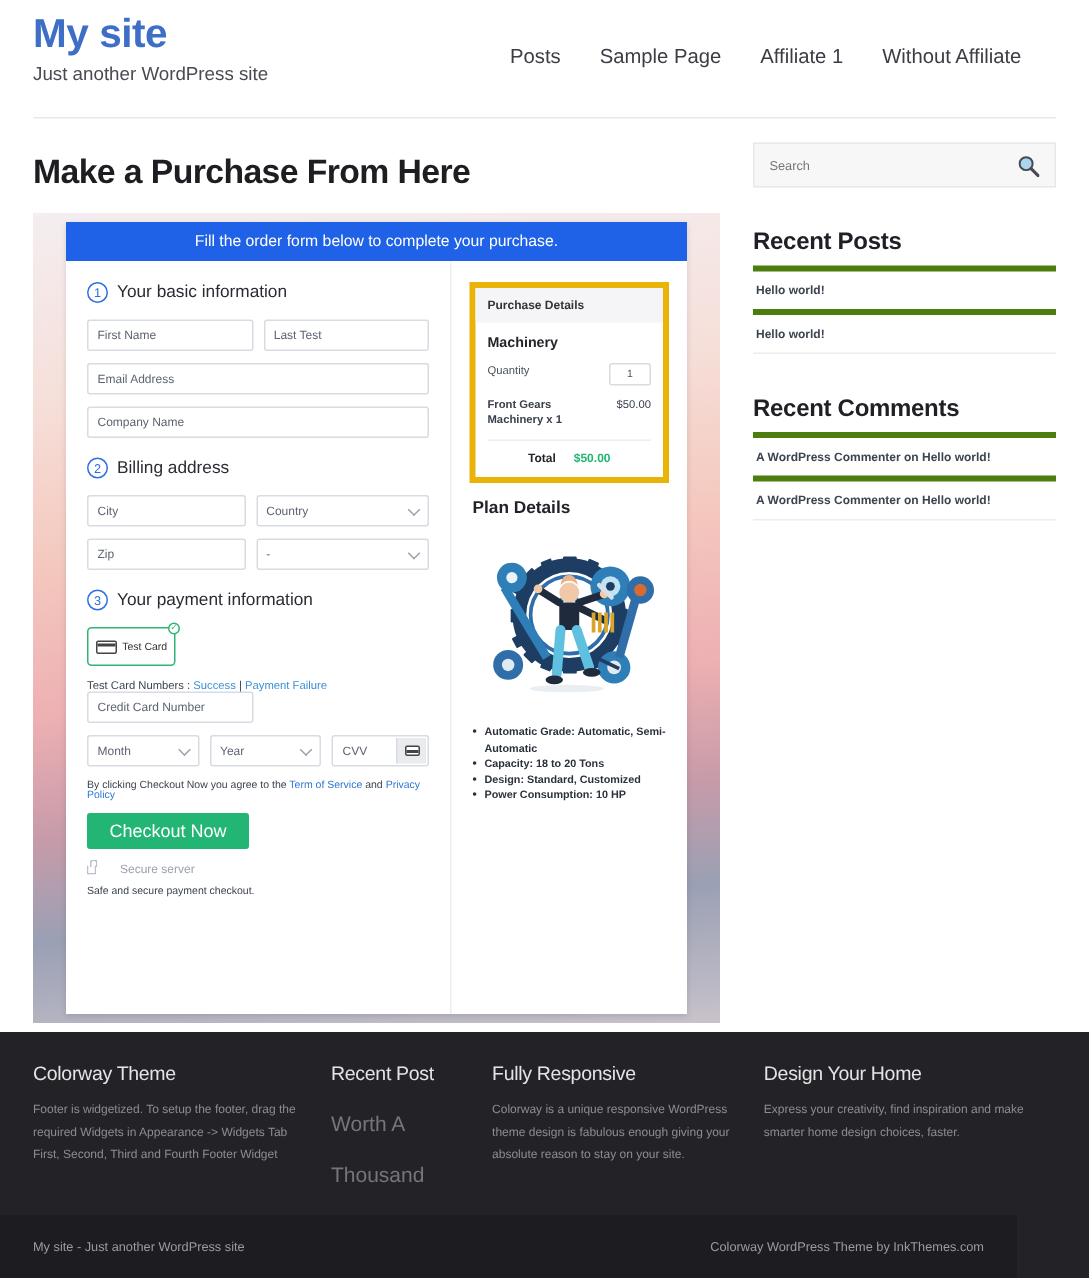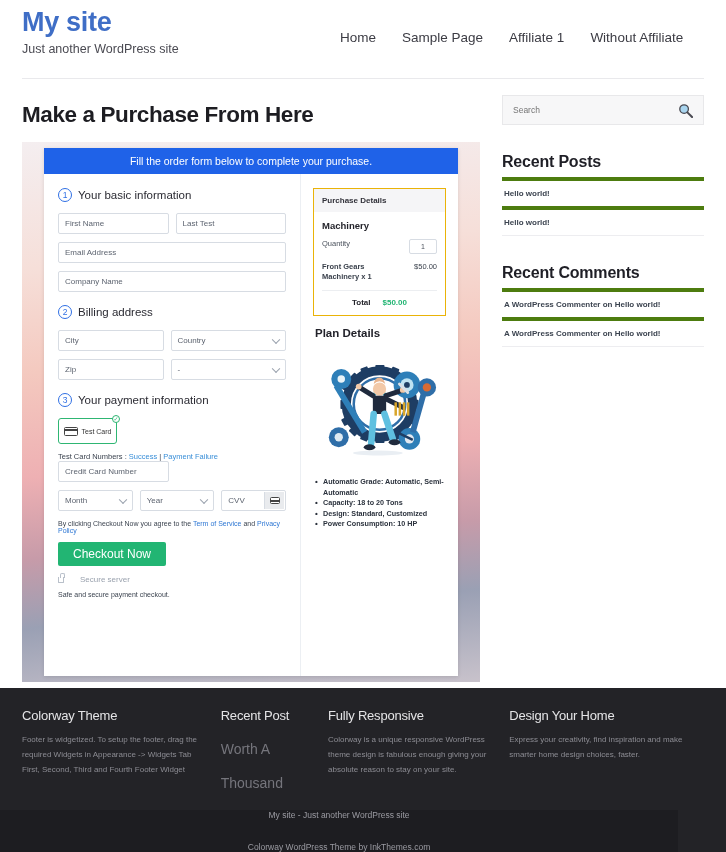--- a/index.html
+++ b/index.html
@@ -225,21 +225,21 @@
   }
   .lock::before {
     content:""; position:absolute; left:0.6px; top:-4px;
     width: 3px; height: 4px;
     border: 1px solid #b9c0ca; border-bottom: none;
     border-radius: 2px 2px 0 0;
   }
   .safe-note { font-size: 7px; color: #3c4450; }
 
   
-  .pd-box { border: 1px solid #eab308; background: #fff; }
+  .pd-box { border: 4px solid #eab308; background: #fff; }
   .pd-head {
     background: #f5f5f7;
     font-size: 8px;
     font-weight: bold;
     color: #32323a;
     padding: 7px 8px;
   }
   .pd-inner { padding: 8px; }
   .pd-prod { font-size: 9.5px; font-weight: bold; color: #24242b; margin-bottom: 8px;}
   .pd-row {
@@ -331,34 +331,33 @@
   }
   .fcol-text { font-size: 8px; color: #8c8c93; line-height: 1.85; }
   .flist { list-style: none; }
   .flist li { font-size: 14px; color: #75757c; line-height: 2.4; }
   .footer-bar {
     position: absolute; left: 0; bottom: 0;
     width: 678px; height: 42px;
     background: #1d1d21;
     display: flex; align-items: center; justify-content: space-between;
     padding: 0 22px;
-    flex-direction: column;
   }
   .footer-bar span { font-size: 8.5px; color: #9b9ba2; }
 </style>
 </head>
 <body>
 
 <div class="site-header">
   <div class="brand">
     <div class="brand-title">My site</div>
     <div class="brand-tagline">Just another WordPress site</div>
   </div>
   <nav class="main-nav">
-    <a class="nav-link" href="#">Home</a>
+    <a class="nav-link" href="#">Posts</a>
     <a class="nav-link" href="#">Sample Page</a>
     <a class="nav-link" href="#">Affiliate 1</a>
     <a class="nav-link" href="#">Without Affiliate</a>
   </nav>
 </div>
 <div class="header-rule"></div>
 
 <div class="page-wrap">
 
   <div class="content-col">

